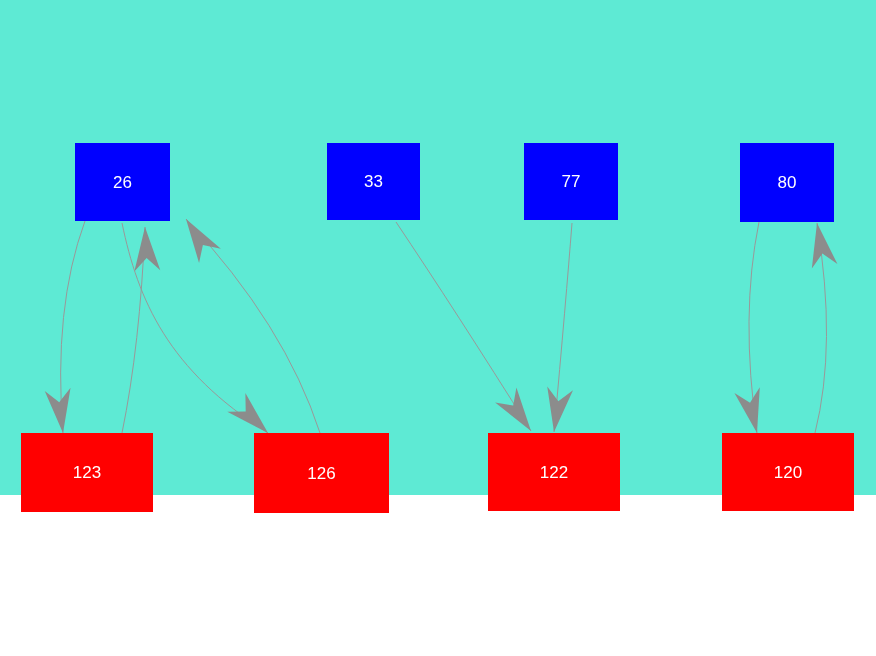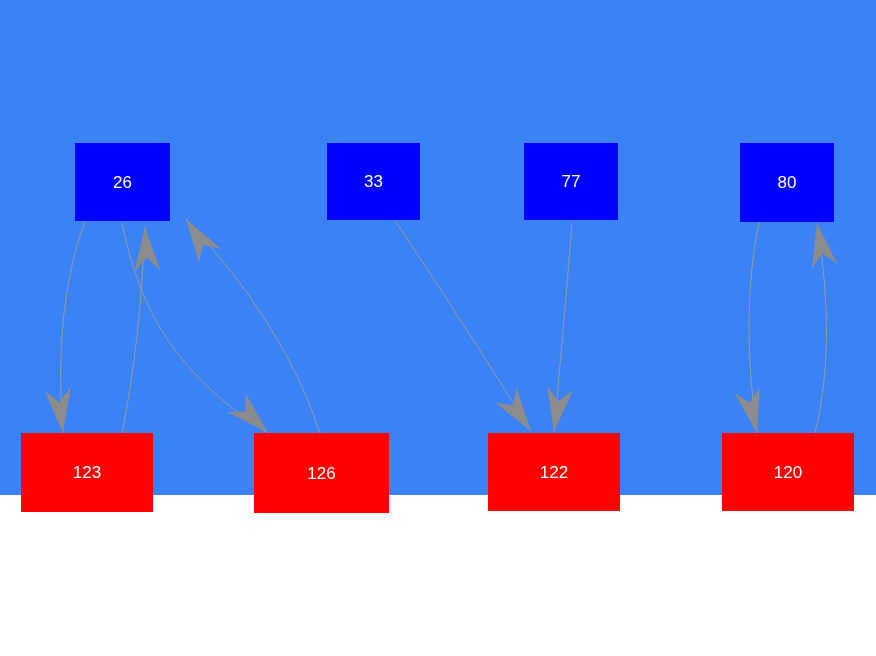--- a/index.html
+++ b/index.html
@@ -8,21 +8,21 @@
     background: #ffffff;
     width: 876px;
     height: 656px;
     overflow: hidden;
     font-family: "Liberation Sans", sans-serif;
   }
   #stage {
     position: relative;
     width: 876px;
     height: 495px;
-    background: #3b82f6;
+    background: #5eead4;
   }
   svg { display: block; }
   .node-label {
     font-family: "Liberation Sans", sans-serif;
     font-size: 17px;
     font-weight: normal;
   }
   .edge-path {
     fill: none;
     stroke-width: 1;

